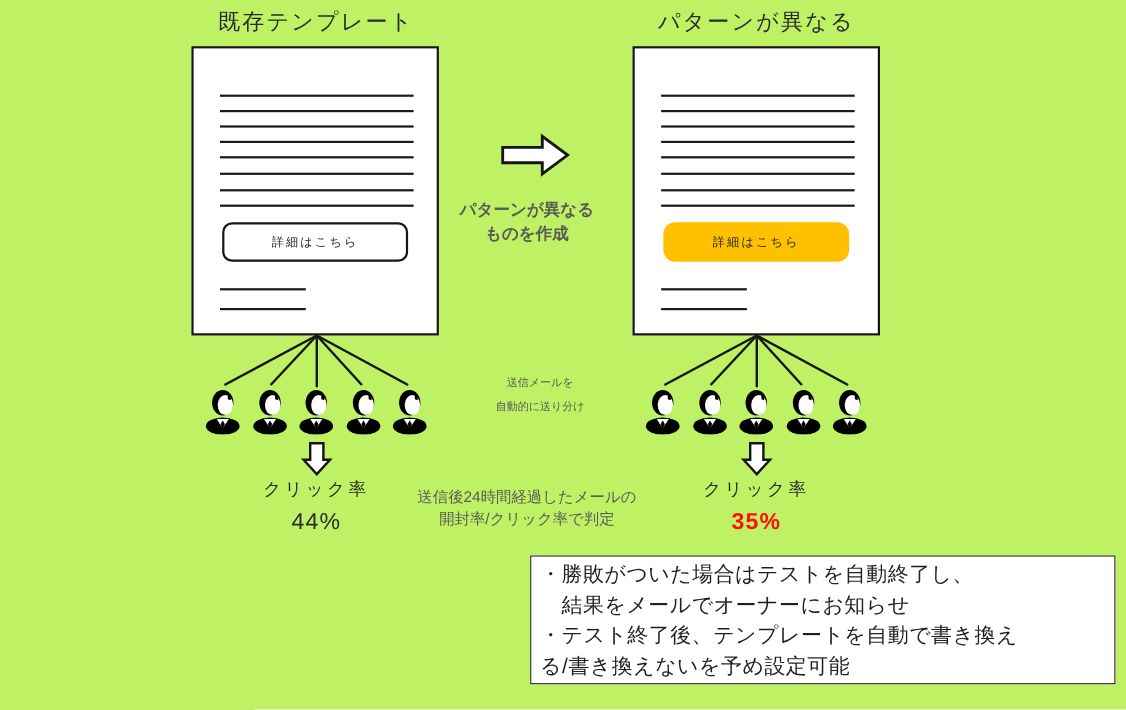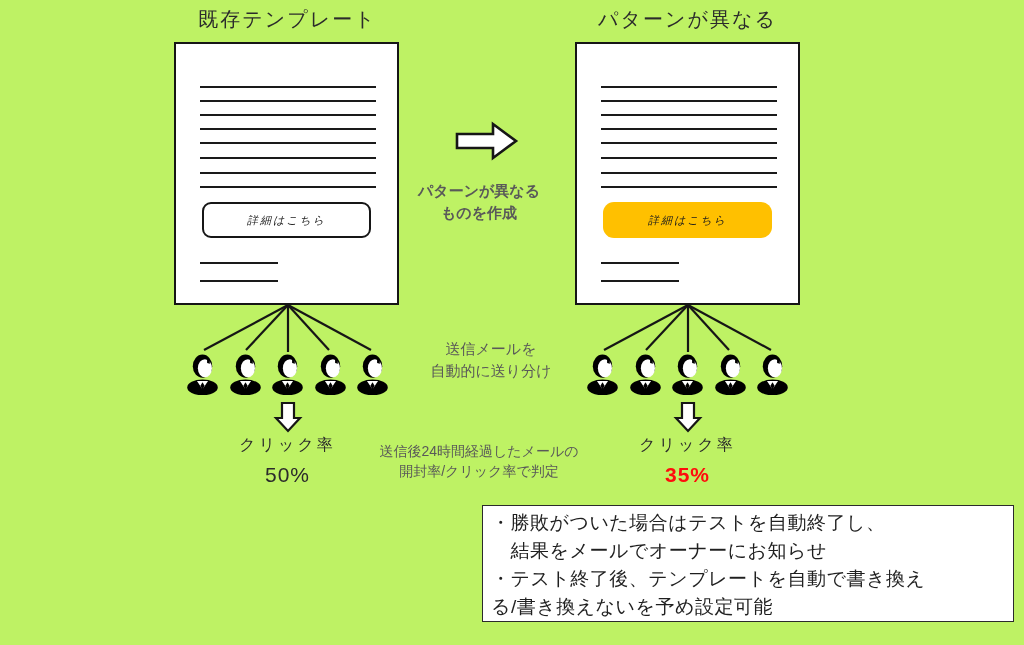--- a/index.html
+++ b/index.html
@@ -21,21 +21,21 @@
   }
   .doc-line{
     position:absolute;left:24px;width:176px;height:2.4px;background:#1a1a1a;
   }
   .doc-short-line{
     position:absolute;left:24px;width:78px;height:2.4px;background:#1a1a1a;
   }
   .doc-btn{
     position:absolute;left:26px;top:158px;width:169px;height:36px;
     display:flex;align-items:center;justify-content:center;
-    font-size:11px;letter-spacing:2px;color:#1c1c1c;box-sizing:border-box;font-style:italic;
+    font-size:11px;letter-spacing:2px;color:#1c1c1c;box-sizing:border-box;
   }
   .doc-btn.outline{border:2px solid #161616;border-radius:9px;background:#fff;}
   .doc-btn.filled{border:none;border-radius:11px;background:var(--accent-orange,#FFC000);}
 
   
   .fan{top:304px;width:225px;height:50px;}
   .people{
     top:353px;width:225px;height:42px;display:flex;justify-content:space-between;
     padding:0 9px;box-sizing:border-box;
   }
@@ -46,21 +46,21 @@
   .metric-label{width:225px;top:435px;font-size:16px;letter-spacing:3px;color:#2b2b2b;text-align:center;}
   .metric-value{width:225px;top:463px;font-size:21px;letter-spacing:1px;color:#2b2b2b;text-align:center;}
   .metric-value.red{color:var(--highlight-red,#ff0000);}
 
   
   .big-arrow{left:455px;top:121px;width:64px;height:40px;}
   .note{
     color:var(--gray-text,#595959);white-space:pre-line;text-align:center;
   }
   .note-create{left:396px;top:180px;width:166px;font-size:15px;line-height:22px;font-weight:bold;}
-  .note-distribute{left:408px;top:338px;width:166px;font-size:15px;line-height:22px;}
+  .note-distribute{left:408px;top:338px;width:166px;font-size:10px;line-height:22px;}
   .note-judge{left:354px;top:441px;width:250px;font-size:14px;line-height:20px;}
 
   
   .info-box{
     left:482px;top:505px;width:532px;height:117px;border:1.6px solid #2b2b2b;background:#fff;
     box-sizing:border-box;padding:3px 8px 0 8px;font-size:19px;line-height:28px;color:#1f1f1f;
     letter-spacing:0.5px;
   }
   .info-line{white-space:pre;}
   svg{display:block;}
@@ -246,21 +246,21 @@
       <path d="M9,2 L21,2 L21,17 L27,17 L15,30 L3,17 L9,17 Z" fill="#fff" stroke="#161616" stroke-width="2.2" stroke-linejoin="miter"></path>
     </svg>
   </div>
   <div class="abs down-arrow" style="left:673px;">
     <svg width="30" height="32" viewBox="0 0 30 32">
       <path d="M9,2 L21,2 L21,17 L27,17 L15,30 L3,17 L9,17 Z" fill="#fff" stroke="#161616" stroke-width="2.2" stroke-linejoin="miter"></path>
     </svg>
   </div>
 
   <div class="abs metric-label" style="left:175px;">クリック率</div>
-  <div class="abs metric-value" style="left:175px;">50%</div>
+  <div class="abs metric-value" style="left:175px;">44%</div>
   <div class="abs metric-label" style="left:575px;">クリック率</div>
   <div class="abs metric-value red" style="left:575px;font-weight:bold;">35%</div>
 
   <div class="abs info-box">
     <div class="info-line">・勝敗がついた場合はテストを自動終了し、</div>
     <div class="info-line">　結果をメールでオーナーにお知らせ</div>
     <div class="info-line">・テスト終了後、テンプレートを自動で書き換え</div>
     <div class="info-line">る/書き換えないを予め設定可能</div>
   </div>
 

